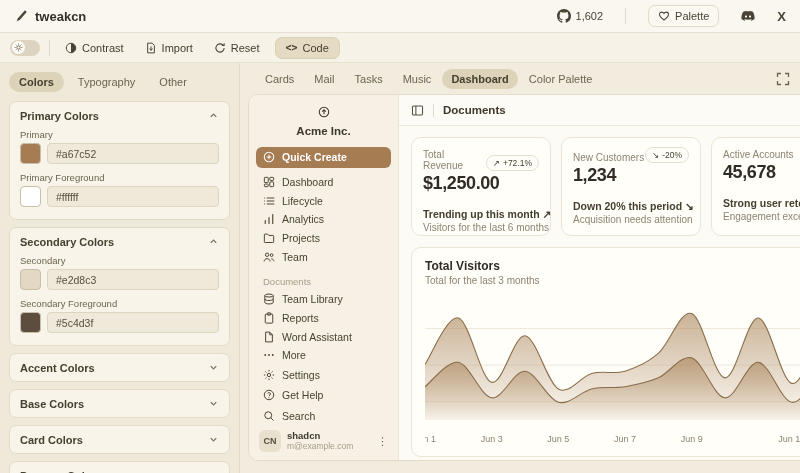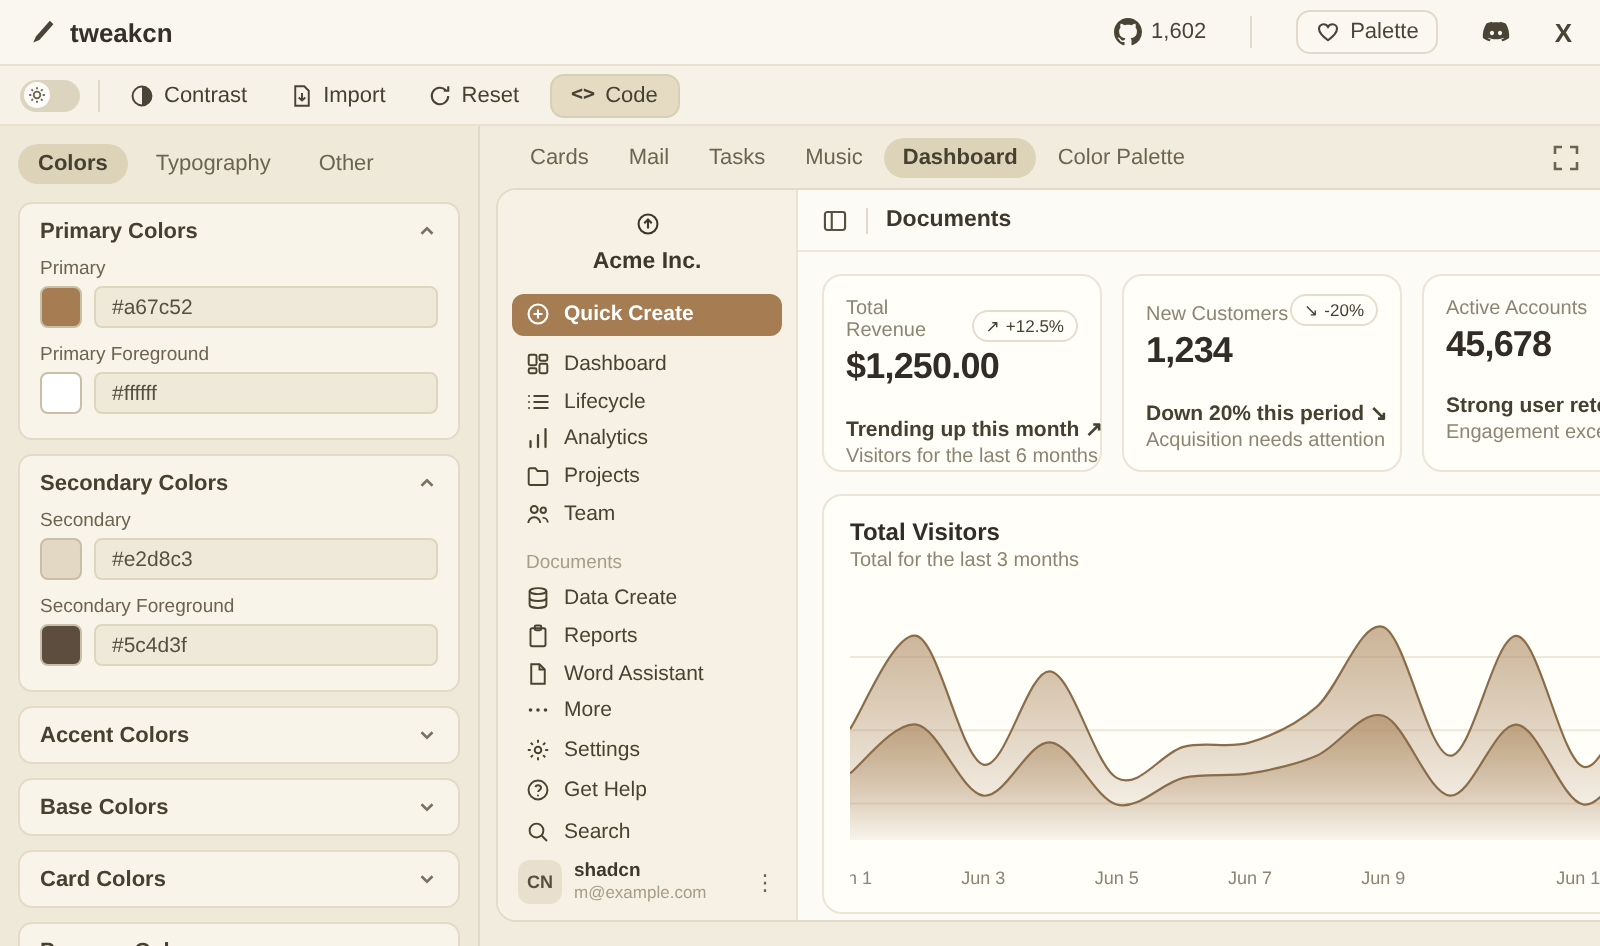--- a/index.html
+++ b/index.html
@@ -348,21 +348,21 @@
           </div>
 
           <div class="side-label">Documents</div>
 
           <div class="side-item">
             <svg class="ic" viewBox="0 0 16 16" fill="none" stroke="currentColor" stroke-width="1.3">
               <ellipse cx="8" cy="3.4" rx="5.6" ry="2"></ellipse>
               <path d="M2.4 3.4v9.2c0 1.1 2.5 2 5.6 2s5.6-.9 5.6-2V3.4"></path>
               <path d="M2.4 8c0 1.1 2.5 2 5.6 2s5.6-.9 5.6-2"></path>
             </svg>
-            <span>Data Create</span>
+            <span>Team Library</span>
           </div>
           <div class="side-item">
             <svg class="ic" viewBox="0 0 16 16" fill="none" stroke="currentColor" stroke-width="1.3">
               <rect x="3" y="2.8" width="10" height="12" rx="1.2"></rect>
                 <rect x="5.8" y="1" width="4.4" height="3.2" rx="1"></rect>
             </svg>
             <span>Reports</span>
           </div>
           <div class="side-item">
             <svg class="ic" viewBox="0 0 16 16" fill="none" stroke="currentColor" stroke-width="1.3">
@@ -425,21 +425,21 @@
           </div>
 
           <div class="dash-body">
             <div class="stats">
 
               <div class="stat">
                 <div class="stat-top">
                   <span class="stat-label">Total Revenue</span>
                   <span class="badge">
                     <span>↗</span>
-                    <span>+12.5%</span>
+                    <span>+72.1%</span>
                   </span>
                 </div>
                 <div class="stat-value">$1,250.00</div>
                 <div class="stat-l1">
                   <span>Trending up this month</span>
                   <span>↗</span>
                 </div>
                 <div class="stat-l2">Visitors for the last 6 months</div>
               </div>
 

